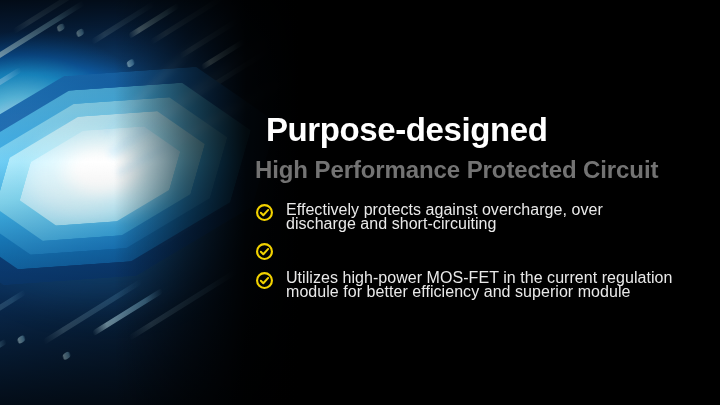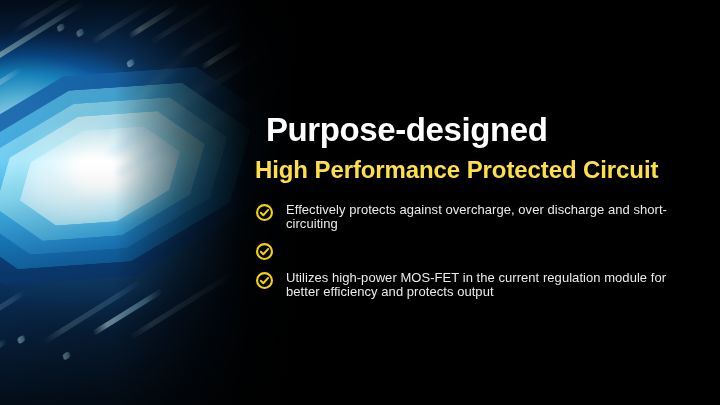--- a/index.html
+++ b/index.html
@@ -115,21 +115,21 @@
     color: #ffffff;
     line-height: 1;
     white-space: nowrap;
   }
   .subtitle {
     position: absolute;
     left: 1px; top: 158px;
     font-size: 24px;
     font-weight: 700;
     letter-spacing: -0.1px;
-    color: #fde047;
+    color: #737373;
     line-height: 1;
     white-space: nowrap;
   }
   .bullets {
     position: absolute;
     left: 2px; top: 203px;
     width: 420px;
   }
   .bullet {
     position: relative;
@@ -137,21 +137,21 @@
     align-items: flex-start;
     margin-bottom: 11px;
   }
   .check {
     flex: 0 0 auto;
     width: 17px; height: 17px;
     margin-top: 1px;
     margin-right: 13px;
   }
   .btext {
-    font-size: 13px;
+    font-size: 16px;
     line-height: 14px;
     color: #e9e9e9;
     letter-spacing: .05px;
     max-width: 392px;
   }
 </style>
 </head>
 <body>
 
 <div id="stage">
@@ -232,18 +232,18 @@
         </span>
       </div>
 
       <div class="bullet">
         <span class="check">
           <svg viewBox="0 0 24 24" width="17" height="17">
             <circle cx="12" cy="12" r="10.5" fill="none" stroke="#F2D200" stroke-width="3"></circle>
             <path d="M6.8 12.4 L10.3 15.9 L17.2 8.4" fill="none" stroke="#F2D200" stroke-width="2.8" stroke-linecap="round" stroke-linejoin="round"></path>
           </svg>
         </span>
-        <span class="btext">Utilizes high-power MOS-FET in the current regulation module for better efficiency and protects output</span>
+        <span class="btext">Utilizes high-power MOS-FET in the current regulation module for better efficiency and superior module</span>
       </div>
 
     </div>
   </div>
 </div>
 
 </body></html>

